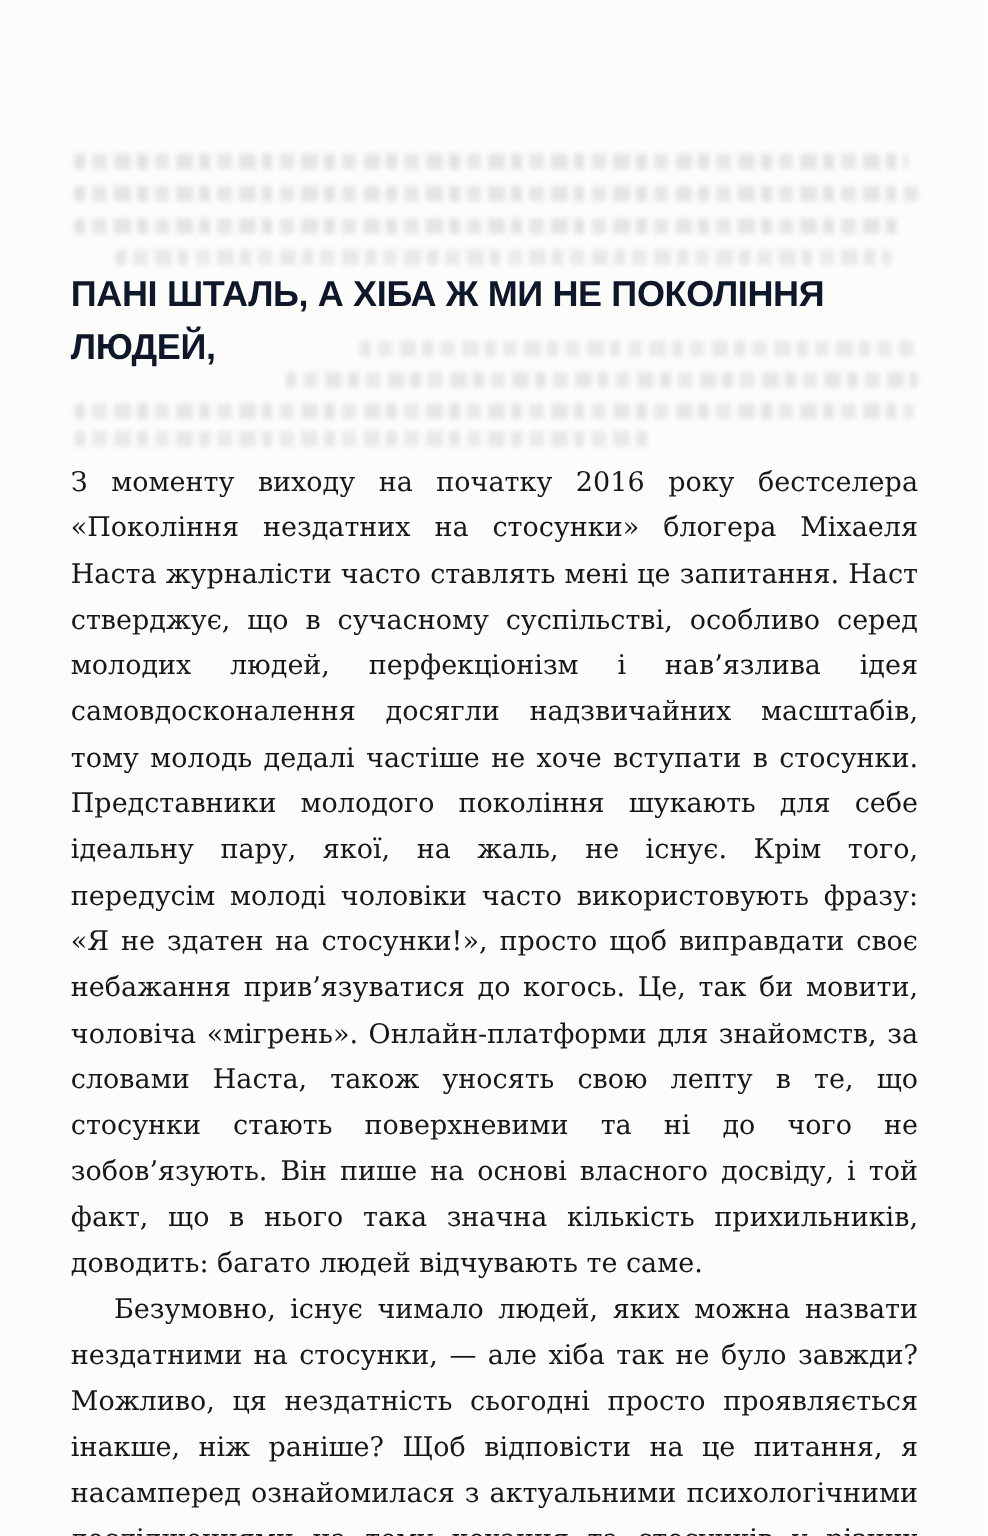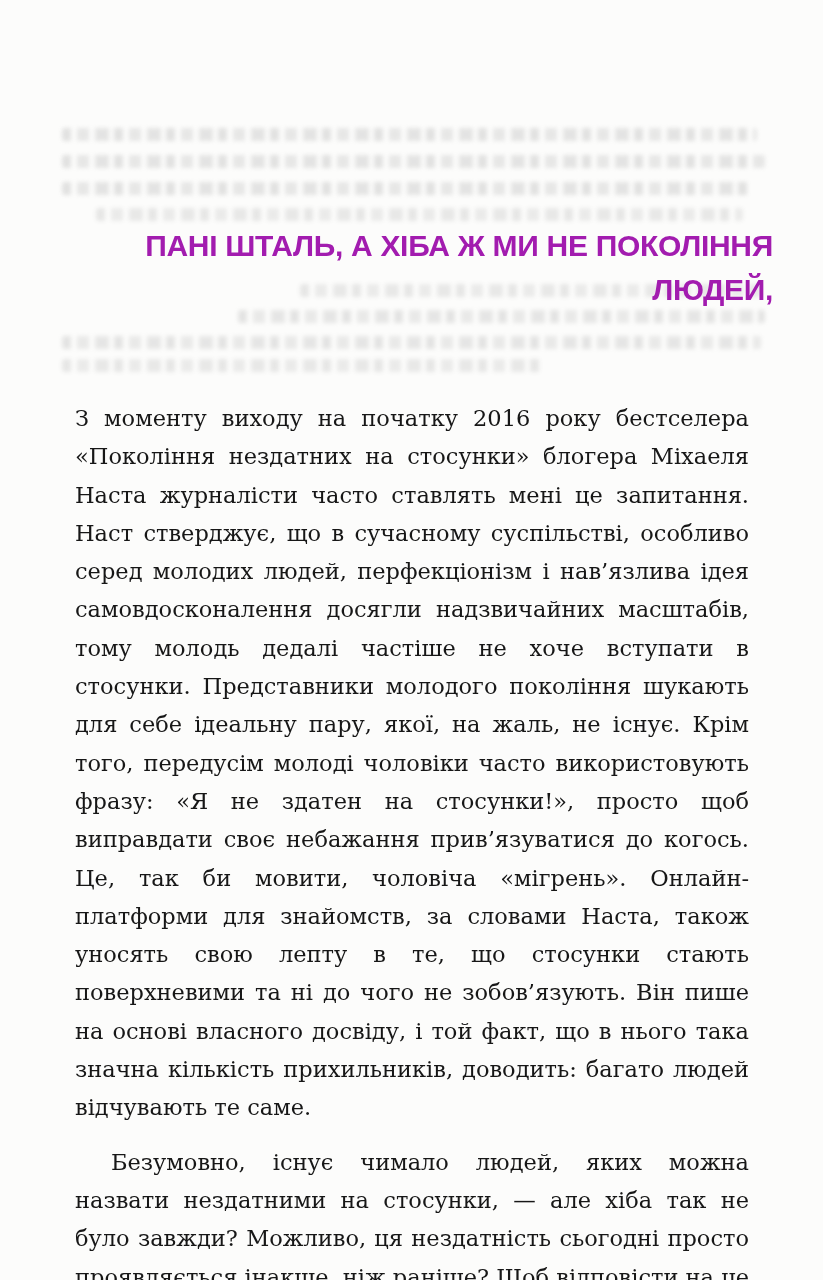--- a/index.html
+++ b/index.html
@@ -44,40 +44,39 @@
     z-index: 2;
     left: 59px;
     right: 50px;
     top: 224px;
     margin: 0;
     font-family: "Liberation Sans", sans-serif;
     font-weight: 700;
     font-size: 30px;
     line-height: 44px;
     letter-spacing: -0.3px;
-    color: #a21caf;
-    text-align: right;
+    color: #0f172a;
   }
   .heading .h-line { display: block; }
 
   
   .body-text {
     position: absolute;
     z-index: 2;
     left: 59px;
     width: 706px;
     top: 383px;
     font-family: "DejaVu Serif", "Liberation Serif", serif;
     font-size: 22.5px;
     line-height: 38.3px;
     color: #171717;
     text-align: justify;
   }
   .body-text p {
-    margin: 16px;
+    margin: 0;
     text-align: justify;
   }
   .body-text p.indent {
     text-indent: 36px;
   }
   .body-text p.runs-on {
     
     text-align-last: justify;
   }
 </style>

